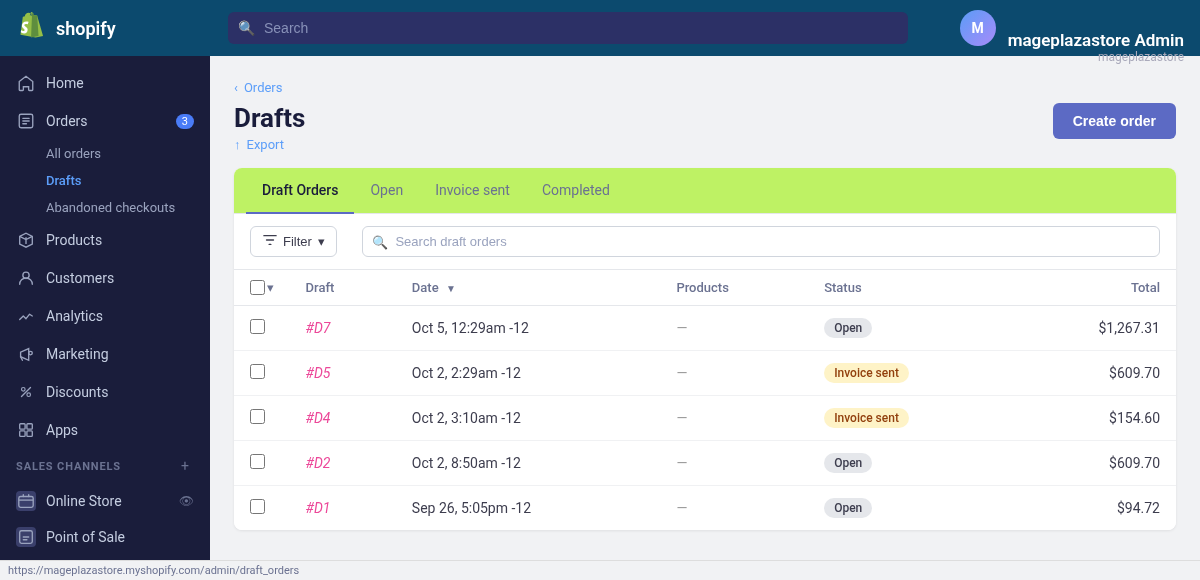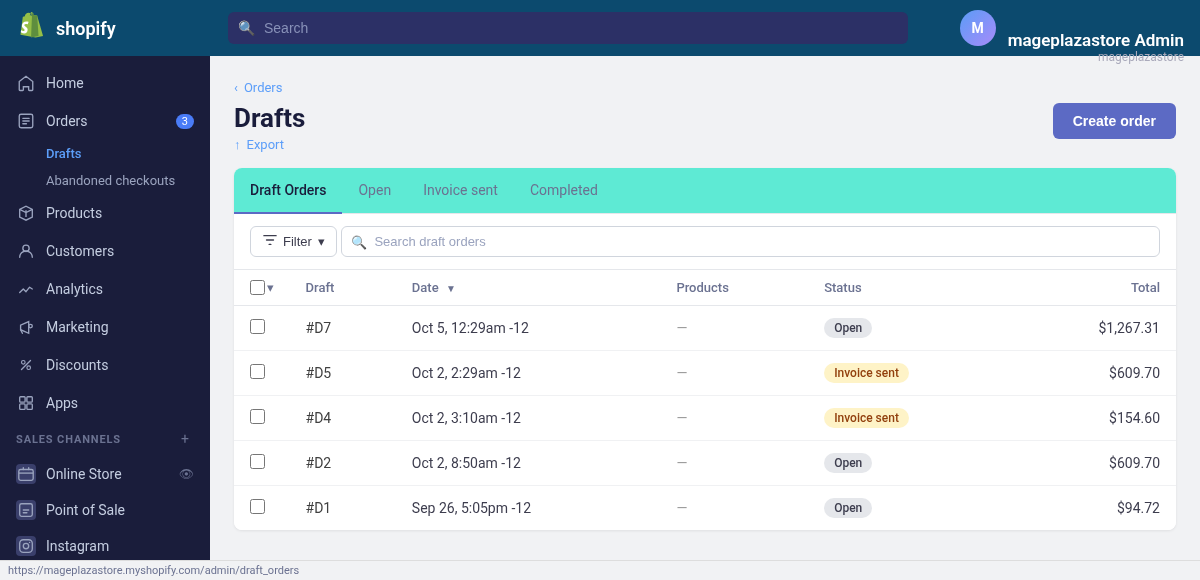--- a/index.html
+++ b/index.html
@@ -44,43 +44,43 @@
     .main { flex: 1; overflow-y: auto; padding: 24px; background: #f1f2f4; }
     .breadcrumb { display: flex; align-items: center; gap: 6px; color: #5c9ef9; font-size: 13px; margin-bottom: 8px; cursor: pointer; }
     .page-header { display: flex; align-items: flex-start; justify-content: space-between; margin-bottom: 16px; }
     .page-title { font-size: 26px; font-weight: 700; color: #1a1d3b; }
     .export-link { display: flex; align-items: center; gap: 6px; color: #5c9ef9; font-size: 13px; cursor: pointer; margin-top: 4px; }
     .create-order-btn { background: #5c6ac4; color: white; border: none; padding: 10px 20px; border-radius: 6px; font-size: 14px; font-weight: 600; cursor: pointer; white-space: nowrap; }
 
     .card { background: white; border-radius: 8px; box-shadow: 0 1px 3px rgba(0,0,0,0.08); overflow: hidden; }
 
     
-    .tabs { display: flex; border-bottom: 1px solid #e5e7eb; padding: 0 0; background: #5eead4; }
+    .tabs { display: flex; border-bottom: 1px solid #e5e7eb; padding: 0 12px; background: #bef264; }
     .tab { padding: 14px 16px; font-size: 14px; color: #6b7291; cursor: pointer; border-bottom: 2px solid transparent; margin-bottom: -1px; }
     .tab.active { color: #1a1d3b; border-bottom-color: #5c6ac4; font-weight: 500; }
 
     
-    .filter-row { display: flex; align-items: flex-end; gap: 4px; padding: 12px 16px; border-bottom: 1px solid #e5e7eb; background: white; }
+    .filter-row { display: flex; align-items: flex-end; gap: 25px; padding: 12px 16px; border-bottom: 1px solid #e5e7eb; background: white; }
     .filter-btn { display: flex; align-items: center; gap: 6px; border: 1px solid #d0d5dd; border-radius: 6px; padding: 6px 12px; font-size: 13px; color: #3d3d4e; cursor: pointer; background: white; }
     .filter-search { flex: 1; position: relative; }
     .filter-search input { width: 100%; padding: 7px 12px 7px 32px; border: 1px solid #d0d5dd; border-radius: 6px; font-size: 13px; outline: none; color: #3d3d4e; }
     .filter-search input::placeholder { color: #9aa3be; }
     .filter-search-icon { position: absolute; left: 10px; top: 50%; transform: translateY(-50%); color: #9aa3be; font-size: 13px; }
 
     
     .table-container { background: white; }
     table { width: 100%; border-collapse: collapse; }
     thead tr { border-bottom: 1px solid #e5e7eb; }
     th { padding: 10px 16px; text-align: left; font-size: 13px; color: #6b7291; font-weight: 500; background: white; }
     th.sortable { cursor: pointer; }
     th .sort-icon { font-size: 10px; margin-left: 4px; }
     td { padding: 12px 16px; font-size: 14px; color: #3d3d4e; border-bottom: 1px solid #f0f1f3; }
     tr:last-child td { border-bottom: none; }
     .checkbox-col { width: 40px; }
-    .draft-link { color: #404040; text-decoration: none; cursor: pointer; }
+    .draft-link { color: #ec4899; text-decoration: none; cursor: pointer; font-style: italic; }
     .dash { color: #999; }
 
     .badge { display: inline-block; padding: 3px 10px; border-radius: 12px; font-size: 12px; font-weight: 500; }
     .badge-open { background: #e5e7eb; color: #3d3d4e; }
     .badge-invoice-sent { background: #fef3c7; color: #92400e; }
 
     .total-col { text-align: right; }
 
     
     input[type=checkbox] { width: 15px; height: 15px; cursor: pointer; accent-color: #5c6ac4; }
@@ -133,20 +133,21 @@
         <svg width="18" height="18" viewBox="0 0 20 20" fill="none">
             <rect x="2.5" y="2.5" width="15" height="15" rx="2" stroke="#9aa3be" stroke-width="1.5"></rect>
             <path d="M6.5 7h7M6.5 10h7M6.5 13h4" stroke="#9aa3be" stroke-width="1.5" stroke-linecap="round"></path>
           </svg>
       </span>
       <span>Orders</span>
       <span class="sidebar-badge">3</span>
     </div>
 
     <div class="sidebar-subitems">
+      <div class="sidebar-subitem">All orders</div>
       <div class="sidebar-subitem active">Drafts</div>
       <div class="sidebar-subitem">Abandoned checkouts</div>
     </div>
 
     <div class="sidebar-item">
       <span class="icon">
         <svg width="18" height="18" viewBox="0 0 20 20" fill="none">
             <path d="M3 6l7-3.5L17 6v8.5L10 18 3 14.5V6z" stroke="#9aa3be" stroke-width="1.5" fill="none"></path>
             <path d="M10 14.5V7M3 6l7 3.5 7-3.5" stroke="#9aa3be" stroke-width="1.5"></path>
           </svg>

